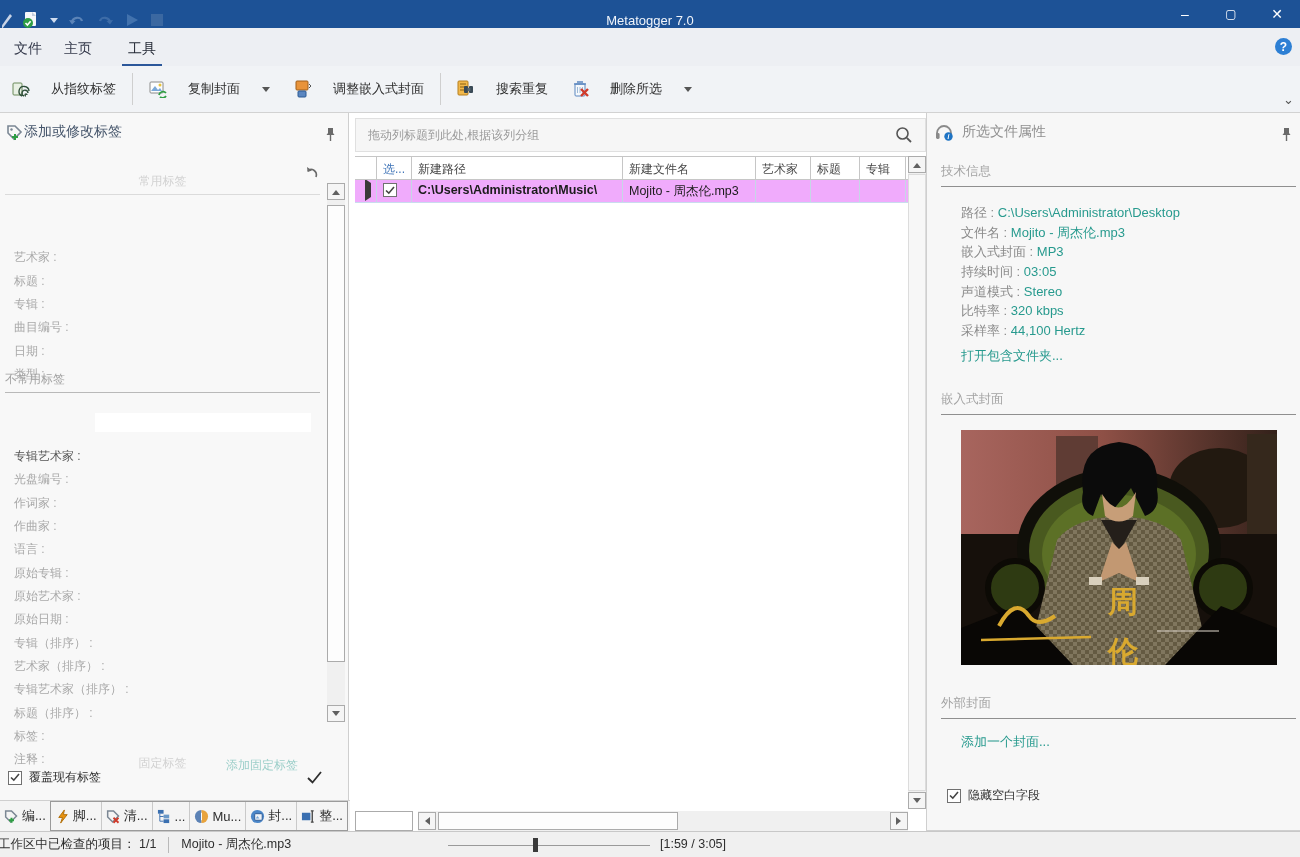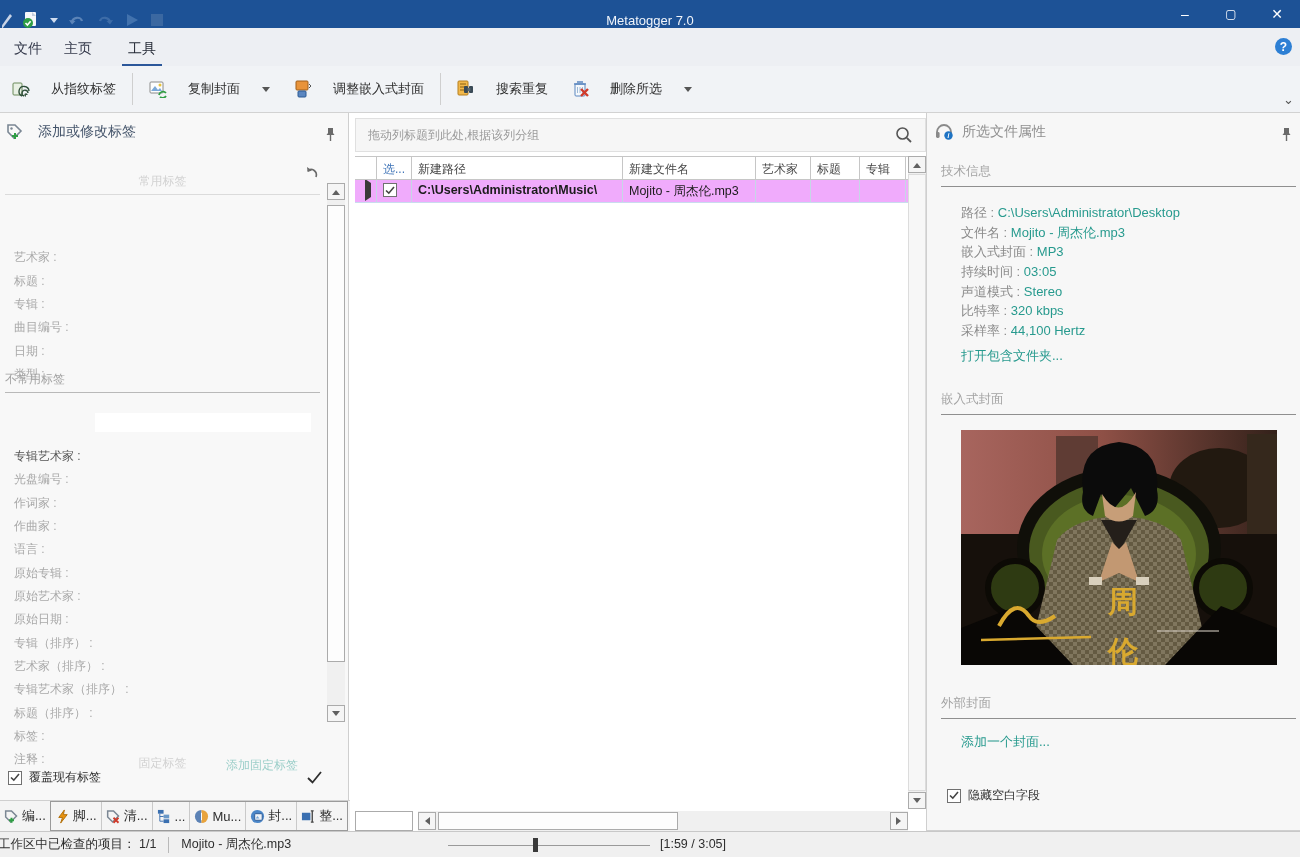--- a/index.html
+++ b/index.html
@@ -36,21 +36,21 @@
   .ribbon-collapse { position:absolute; right:6px; top:92px; color:#555; font-size:13px; }
 
   
   .left-panel  { position:absolute; top:113px; left:0; width:349px; bottom:57px; background:#f8f8f8;
                  border-right:1px solid #cfcfcf; }
   .center-col  { position:absolute; top:113px; left:355px; width:571px; bottom:26px; background:#fff; }
   .right-panel { position:absolute; top:113px; left:926px; right:0; bottom:26px; background:#f7f7f7;
                  border-left:1px solid #cfcfcf; border-bottom:1px solid #cfcfcf; }
 
   
-  .lp-header { position:absolute; top:10px; left:6px; display:flex; gap:14px;
+  .lp-header { position:absolute; top:10px; left:6px; display:flex; align-items:center; gap:0;
                font-size:14px; color:#44546a; }
   .pin { position:absolute; top:14px; color:#666; }
   .lp-undo { position:absolute; top:52px; right:28px; }
   .lp-section { position:absolute; left:5px; right:28px; color:#a3a3a3; font-size:12px;
                 border-bottom:1px solid #b9b9b9; padding-bottom:4px; }
   .lp-field { position:absolute; left:14px; color:#a9a9a9; font-size:12px;margin-top:32px; }
   .lp-input { position:absolute; left:95px; width:216px; height:19px; background:#fff; border:none; }
   .faded { opacity:.45;text-align:center; }
   .teal { color:#279a8e; }
   .lp-check { position:absolute; left:8px; bottom:14px; display:flex; align-items:center; gap:7px; color:#2f2f2f;text-align:center; }
@@ -80,21 +80,21 @@
   .grid-row { display:flex; height:23px; background:#f0abfc; border-bottom:1px solid #c9dcee; }
   .gr-cell { border-right:1px solid #c6d6e6; padding:3px 6px; font-size:12.5px; color:#1b1b1b; overflow:hidden; white-space:nowrap; }
   .c-marker { width:22px; } .c-sel { width:35px; } .c-path { width:211px; } .c-fname { width:133px; }
   .c-artist { width:55px; } .c-title { width:49px; } .c-album { width:46px; }
   .row-marker { width:0;height:0;border:4px solid transparent;border-left:6px solid #3a3a3a;margin:3px 0 0 4px;}
   .bold { font-weight:bold; }
   .blue-head { color:#3f74b8; }
   .filter-box { position:absolute; bottom:0; left:0; width:58px; height:20px; background:#fff; border:1px solid #ababab; }
 
   
-  .rp-header { position:absolute; top:10px; left:8px; display:flex; align-items:flex-start; gap:7px;
+  .rp-header { position:absolute; top:10px; left:8px; display:flex; align-items:flex-end; gap:7px;
                font-size:14px; color:#8f8f8f; }
   .rp-section { position:absolute; left:14px; right:4px; color:#a3a3a3; font-size:12.5px;
                 border-bottom:1px solid #8f8f8f; padding-bottom:6px; }
   .prop-row { position:absolute; left:34px; font-size:13px; color:#8a8a8a; white-space:nowrap; }
   .prop-row b { font-weight:normal; color:#279a8e; }
   .rp-link { position:absolute; left:34px; font-size:13px; color:#279a8e; }
   .cover { position:absolute; left:34px; width:316px; height:235px; }
   .rp-check { position:absolute; left:20px; display:flex; align-items:center; gap:7px; color:#2f2f2f; }
 
   

